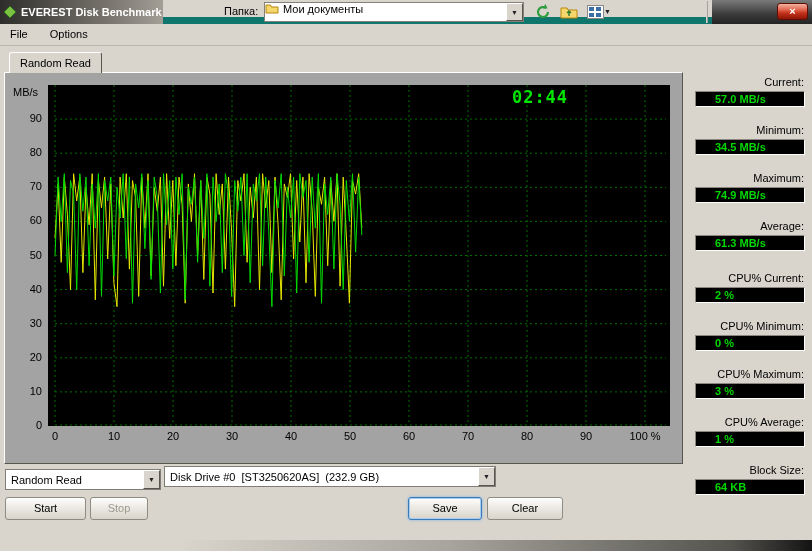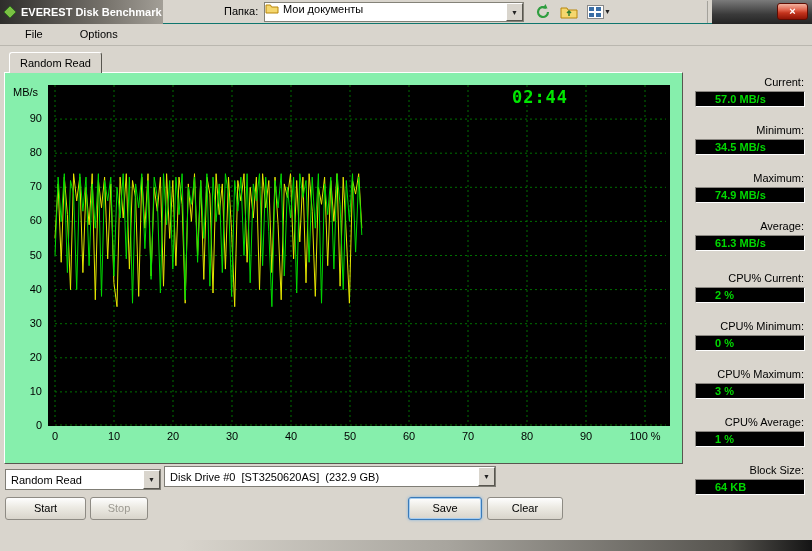--- a/index.html
+++ b/index.html
@@ -1,42 +1,42 @@
 <!DOCTYPE html>
 <html><head>
 <meta charset="utf-8">
 <style>
   * { box-sizing: border-box; }
   body { margin: 0; background: #555; font-family: "Liberation Sans", sans-serif; }
   .screen { position: relative; width: 812px; height: 551px; background: #d9d5cd; overflow: hidden; font-size: 11px; color: #000; }
 
   
-  .topbar { position: absolute; left: 0; top: 0; width: 812px; height: 24px; background: #d9d5cd; border-bottom: 1px solid #0f766e; }
+  .topbar { position: absolute; left: 0; top: 0; width: 812px; height: 24px; background: #d9d5cd; border-bottom: 7px solid #0f766e; }
   .title-left { position: absolute; left: 0; top: 0; width: 163px; height: 24px;
     background: linear-gradient(90deg, #2e2d2b, #77736c 65%, #a39f97); color: #fff; font-weight: bold;
     display: flex; align-items: center; gap: 5px; padding-left: 4px; white-space: nowrap; overflow: hidden; }
   .folder-label { position: absolute; left: 224px; top: 5px; }
   .folder-combo { position: absolute; left: 264px; top: 2px; width: 260px; height: 20px; background: #fff; border: 1px solid #848278; display: flex; align-items: flex-start; }
   .folder-combo .txt { flex: 1; padding-left: 4px; }
   .combo-arrow { width: 17px; height: 100%; background: #d9d5cd; border: 1px solid; border-color: #fff #58564f #58564f #fff; display: flex; align-items: center; justify-content: center; font-size: 7px; color: #222; }
   .tool-icon { position: absolute; top: 2px; width: 22px; height: 20px; display: flex; align-items: center; justify-content: center; }
   .views-arrow { position: absolute; left: 604px; top: 8px; font-size: 7px; color: #222; }
   .sep { position: absolute; left: 706px; top: 1px; width: 2px; height: 22px; background: linear-gradient(90deg, #efede8, #8b8880); }
   .title-right { position: absolute; left: 712px; top: 0; width: 100px; height: 24px; background: linear-gradient(180deg, #7b7b7b, #3a3a3a 60%, #242424); }
   .close-btn { position: absolute; right: 4px; top: 3px; width: 31px; height: 17px; border-radius: 3px; border: 1px solid #5f0c02; color: #fff; font-weight: bold; font-size: 11px; line-height: 14px; text-align: center; background: linear-gradient(180deg, #f2b3a0, #e0614a 40%, #c3331c 60%, #8f1405); }
 
   
   .menubar { position: absolute; left: 0; top: 25px; width: 812px; height: 21px; background: #d9d5cd; border-bottom: 1px solid #bab7af; }
-  .menu-item { display: inline-block; padding: 3px 9px 0 25px; height: 20px; }
+  .menu-item { display: inline-block; padding: 3px 9px 0 10px; height: 20px; }
 
   
   .tab { position: absolute; left: 9px; top: 52px; width: 93px; height: 21px; background: #d9d5cd; z-index: 2;
     border: 1px solid #58564f; border-bottom: none; border-top-color: #fff; border-left-color: #fff;
     border-top-left-radius: 3px; border-top-right-radius: 3px; text-align: center; line-height: 20px; }
-  .tab-panel { position: absolute; left: 4px; top: 72px; width: 679px; height: 392px; background: #86efac; z-index: 1;
+  .tab-panel { position: absolute; left: 4px; top: 72px; width: 679px; height: 392px; background: #a3a3a3; z-index: 1;
     border: 1px solid #58564f; border-top-color: #fff; border-left-color: #fff; }
   .chart-area { position: absolute; left: 43px; top: 12px; width: 622px; height: 341px; background: #000; }
   .timer { position: absolute; left: 442px; top: 2px; width: 100px; text-align: center;
     font-family: "DejaVu Sans Mono", monospace; font-weight: bold; font-size: 17px; letter-spacing: 1px; color: #00e600; }
   .ylabel { position: absolute; left: 8px; top: 13px; }
   .ytick { position: absolute; left: 0; width: 37px; text-align: right; }
   .xtick { position: absolute; top: 357px; width: 48px; text-align: center; }
 
   
   .stats { position: absolute; left: 688px; top: 75px; width: 118px; }

